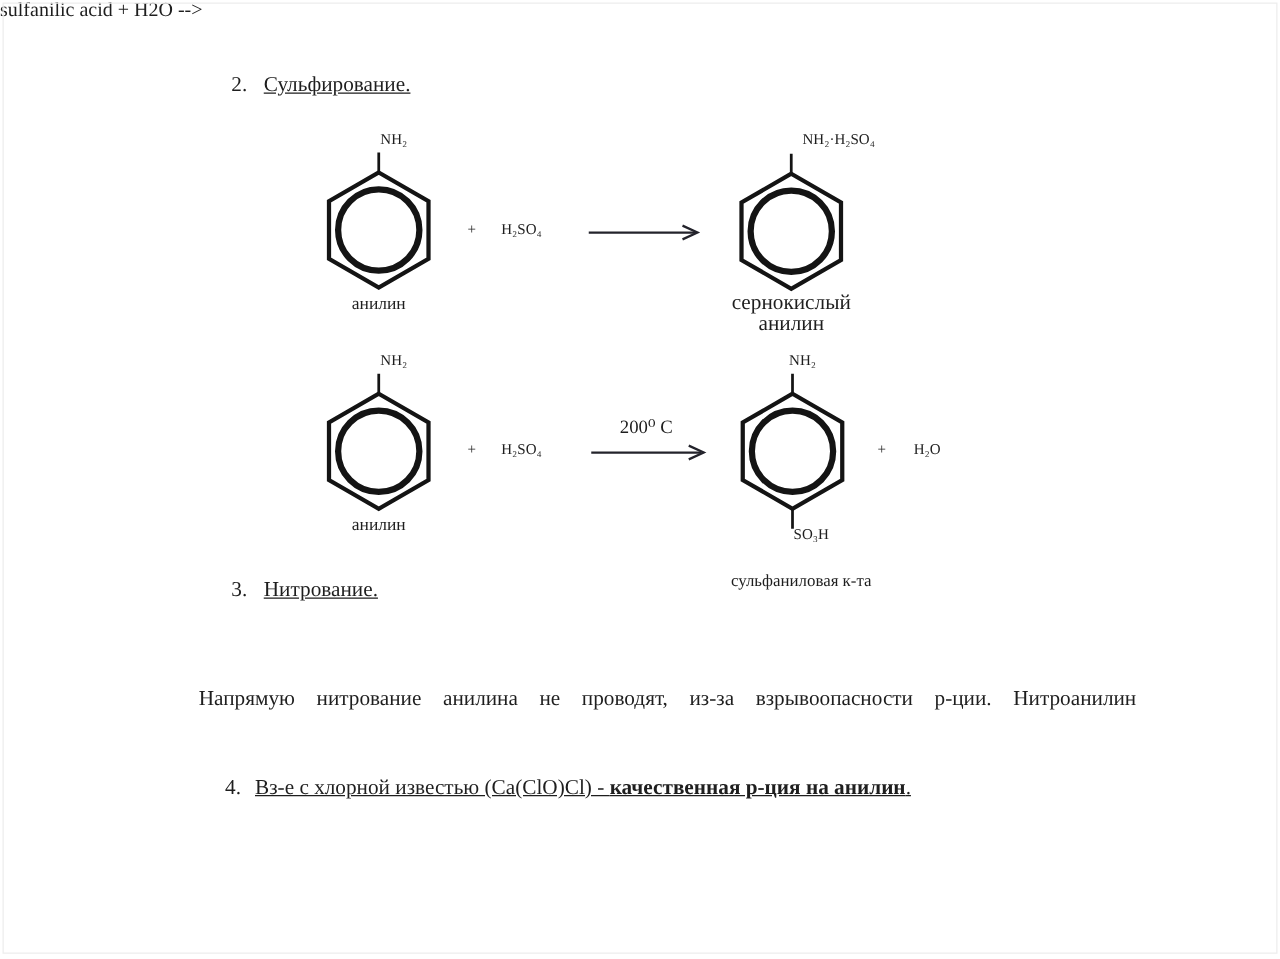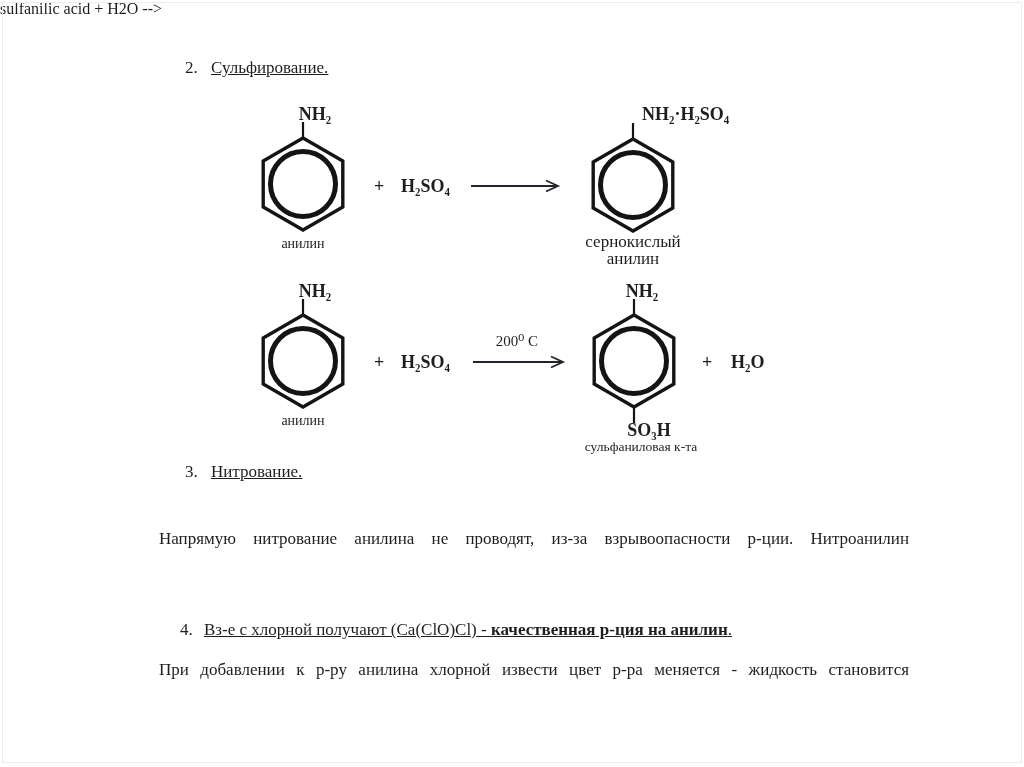--- a/index.html
+++ b/index.html
@@ -6,21 +6,21 @@
   body{
     width:1024px;height:767px;background:#ffffff;position:relative;
     font-family:"Liberation Serif","DejaVu Serif",serif;color:#1e1e1e;
     overflow:hidden;
   }
   .abs{position:absolute;}
   .frame{position:absolute;left:2px;top:2px;right:2px;bottom:4px;
          border:1px solid #ededed;pointer-events:none;}
   .sec{font-size:17px;white-space:nowrap;text-decoration:underline;}
   .sec .num{display:inline-block;width:26px;}
-  .formula{font-weight:bold;font-size:18px;white-space:nowrap;}
+  .formula{font-weight:normal;font-size:12px;white-space:nowrap;}
   .caption{font-size:14px;white-space:nowrap;}
   .caption2{font-size:17px;line-height:17px;}
   .cond{font-size:15px;}
   .center{text-align:center;}
   .para{font-size:17px;line-height:21px;width:750px;}
   .jline{text-align:justify;text-align-last:justify;}
   svg{display:block;}
 </style>
 </head>
 <body>
@@ -84,39 +84,38 @@
   <line x1="1" y1="9" x2="89" y2="9" stroke="#23232b" stroke-width="1.8"></line>
   <polyline points="79,3.5 91,9 79,14.5" fill="none" stroke="#23232b" stroke-width="1.8"></polyline>
 </svg>
 
 <div class="abs formula center" style="left:610px;top:281px;width:64px">NH₂</div>
 <svg class="abs" style="left:584px;top:296px" width="100" height="130" viewBox="0 0 100 130">
   <use href="#benzene"></use>
   <line x1="50" y1="111" x2="50" y2="127" stroke="#141414" stroke-width="2.2"></line>
 </svg>
 <div class="abs formula center" style="left:599px;top:420px;width:100px">SO₃H</div>
-<div class="abs center" style="left:561px;top:439px;width:160px;font-size:13.5px">сульфаниловая к-та</div>
+<div class="abs center" style="left:561px;top:457px;width:160px;font-size:13.5px">сульфаниловая к-та</div>
 
 <div class="abs formula" style="left:702px;top:352px">+</div>
 <div class="abs formula" style="left:731px;top:352px">H₂O</div>
 
 
 <div class="abs sec" style="left:185px;top:462px">
   <span class="num">3.</span><span>Нитрование.</span>
 </div>
 
 
-<div class="abs para" style="left:159px;top:528px">
+<div class="abs para" style="left:159px;top:548px">
   <div class="jline">Напрямую нитрование анилина не проводят, из-за взрывоопасности  р-ции. Нитроанилин</div>
 </div>
 
 
 <div class="abs sec" style="left:180px;top:620px">
-  <span class="num" style="width:24px">4.</span><span>Вз-е с хлорной получают (Ca(ClO)Cl) - </span><b>качественная р-ция на анилин</b><span>.</span>
+  <span class="num" style="width:24px">4.</span><span>Вз-е с хлорной известью (Ca(ClO)Cl) - </span><b>качественная р-ция на анилин</b><span>.</span>
 </div>
 
 
 <div class="abs para" style="left:159px;top:659px">
-  <div class="jline">При добавлении к р-ру анилина хлорной извести цвет р-ра меняется - жидкость становится</div>
 </div>
 
 
 
 
 </body></html>

